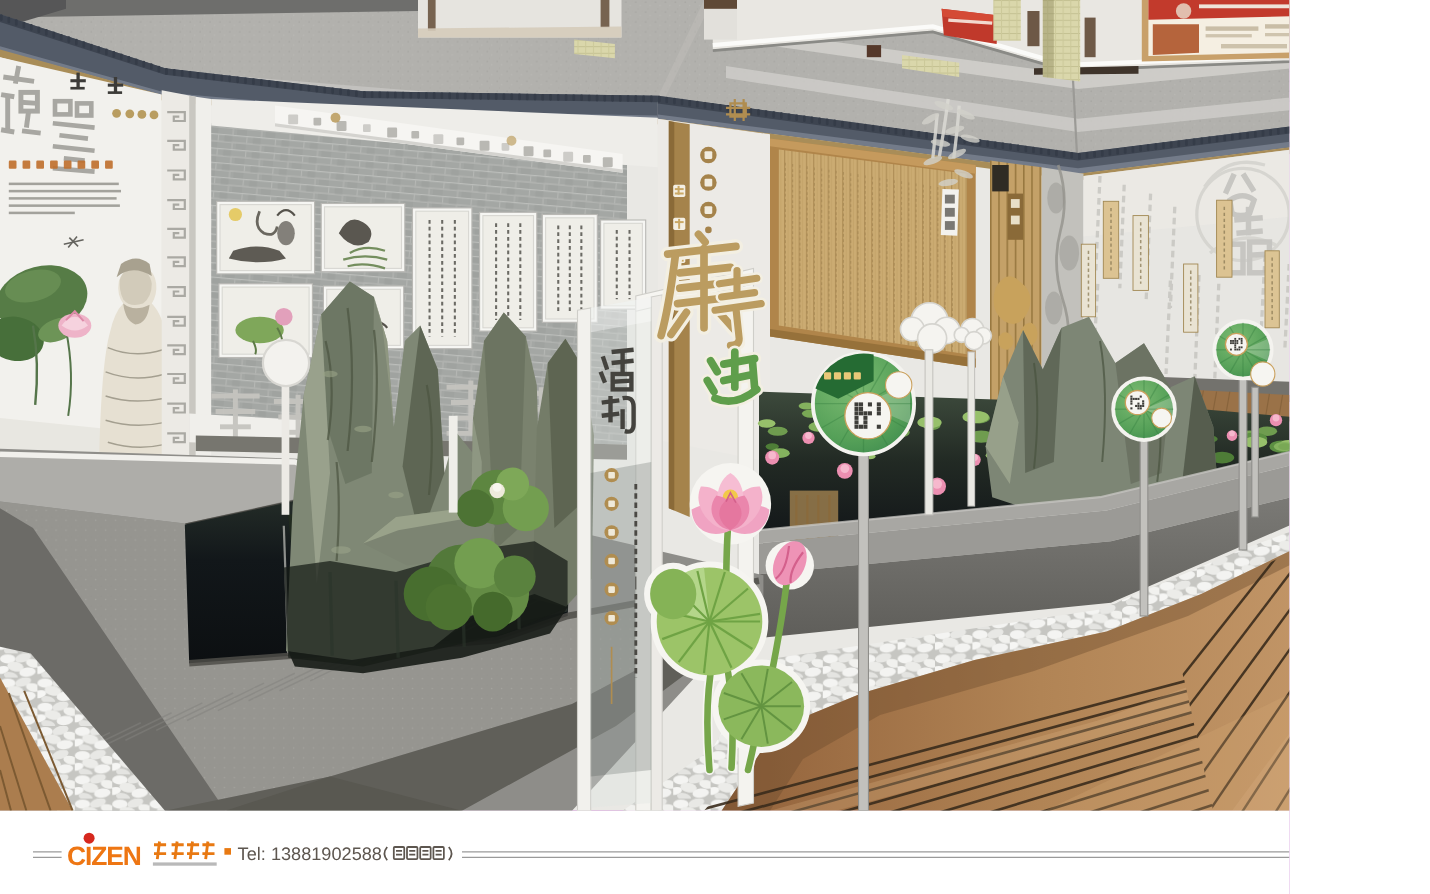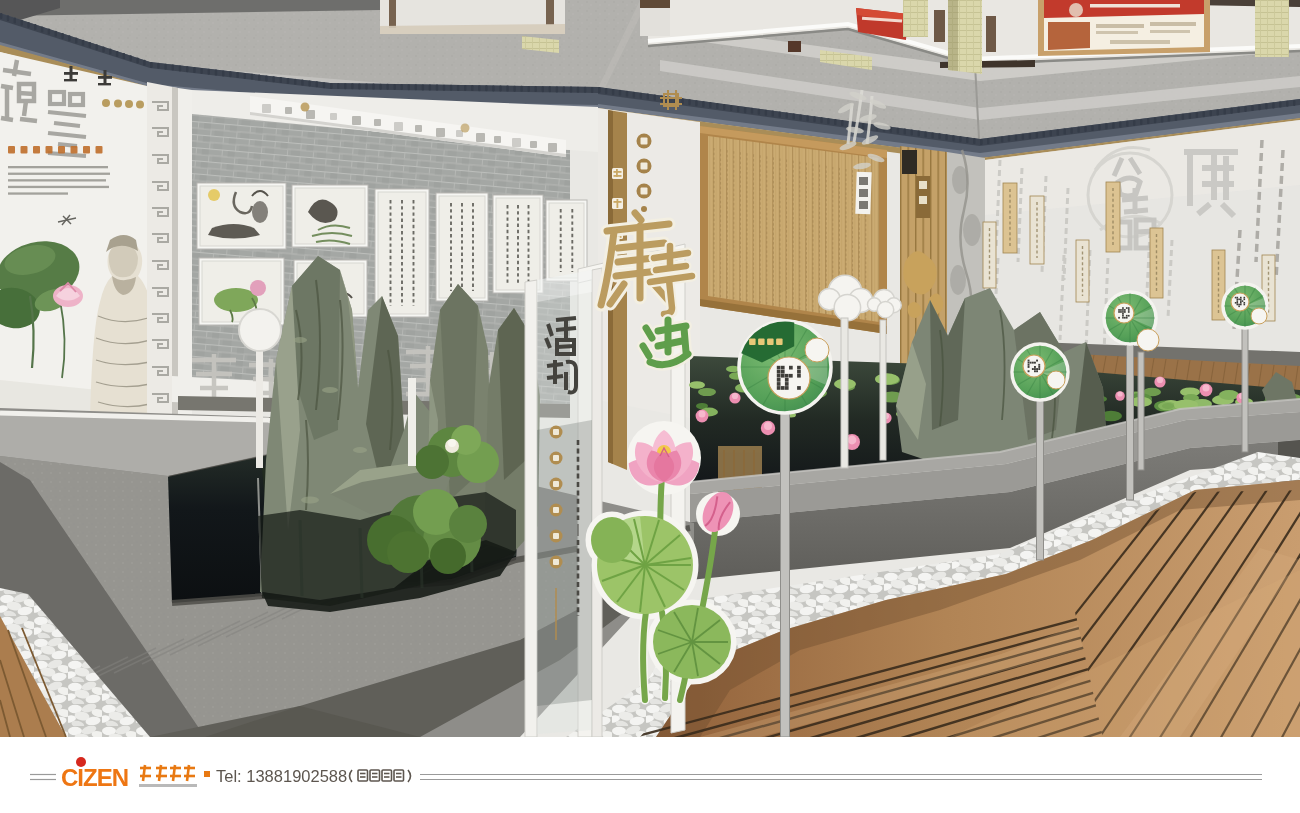--- a/index.html
+++ b/index.html
@@ -1,16 +1,16 @@
 <!DOCTYPE html>
 <html><head><meta charset="utf-8">
 <style>
 html,body{margin:0;padding:0;background:#ffffff;}
 *{font-family:"Liberation Sans",sans-serif;}
-#page{width:1300px;height:813px;position:relative;overflow:hidden;background:#a21caf;}
+#page{width:1172px;height:813px;position:relative;overflow:hidden;background:#a21caf;}
 </style></head><body>
 <div id="page">
 <svg width="1300" height="813" viewBox="0 0 1300 813" xmlns="http://www.w3.org/2000/svg">
 <defs>
 <pattern id="speck" width="9" height="9" patternUnits="userSpaceOnUse">
  <rect width="9" height="9" fill="none"></rect>
  <circle cx="2" cy="2" r="0.8" fill="#8f8e8a" opacity="0.55"></circle>
  <circle cx="6" cy="5" r="0.7" fill="#c8c7c3" opacity="0.6"></circle>
  <circle cx="4" cy="8" r="0.6" fill="#94938f" opacity="0.45"></circle>
  <circle cx="8" cy="1" r="0.5" fill="#a5a4a0" opacity="0.5"></circle>

